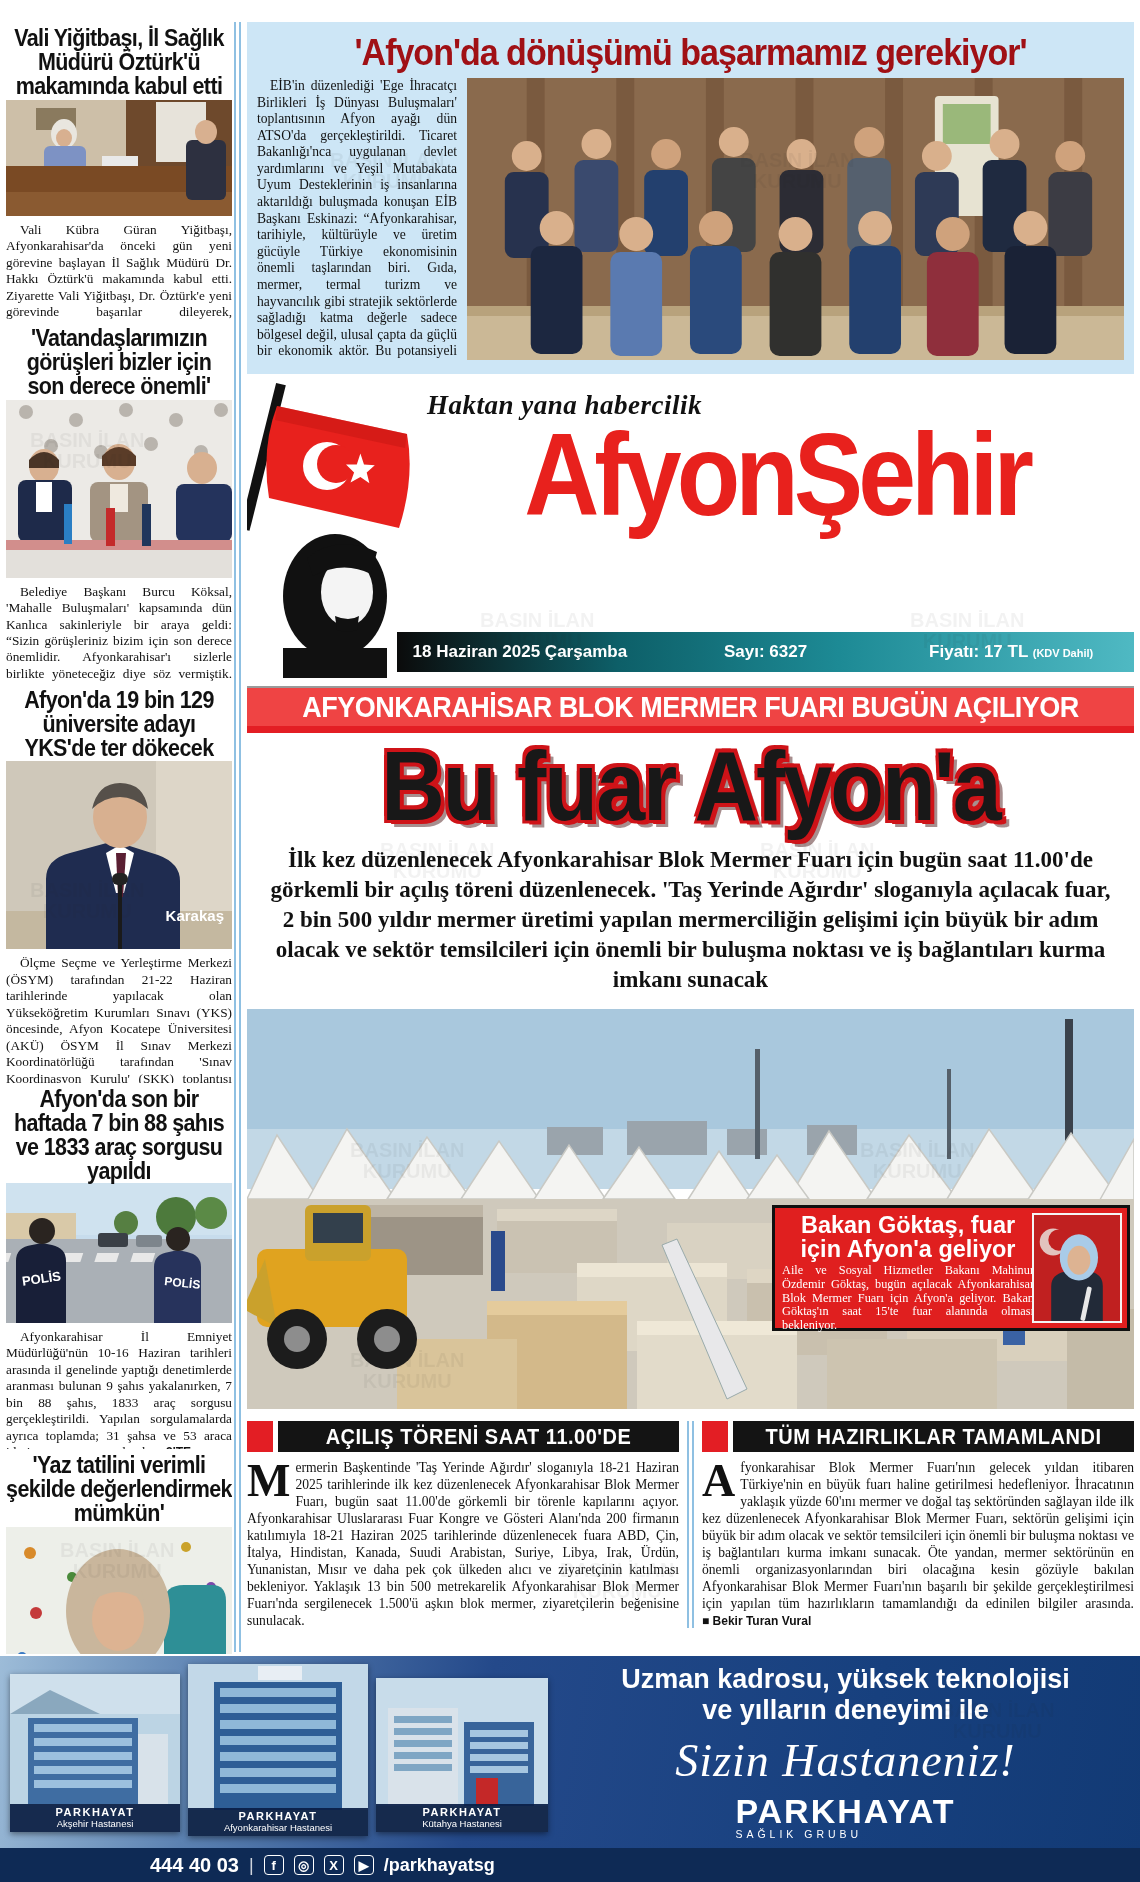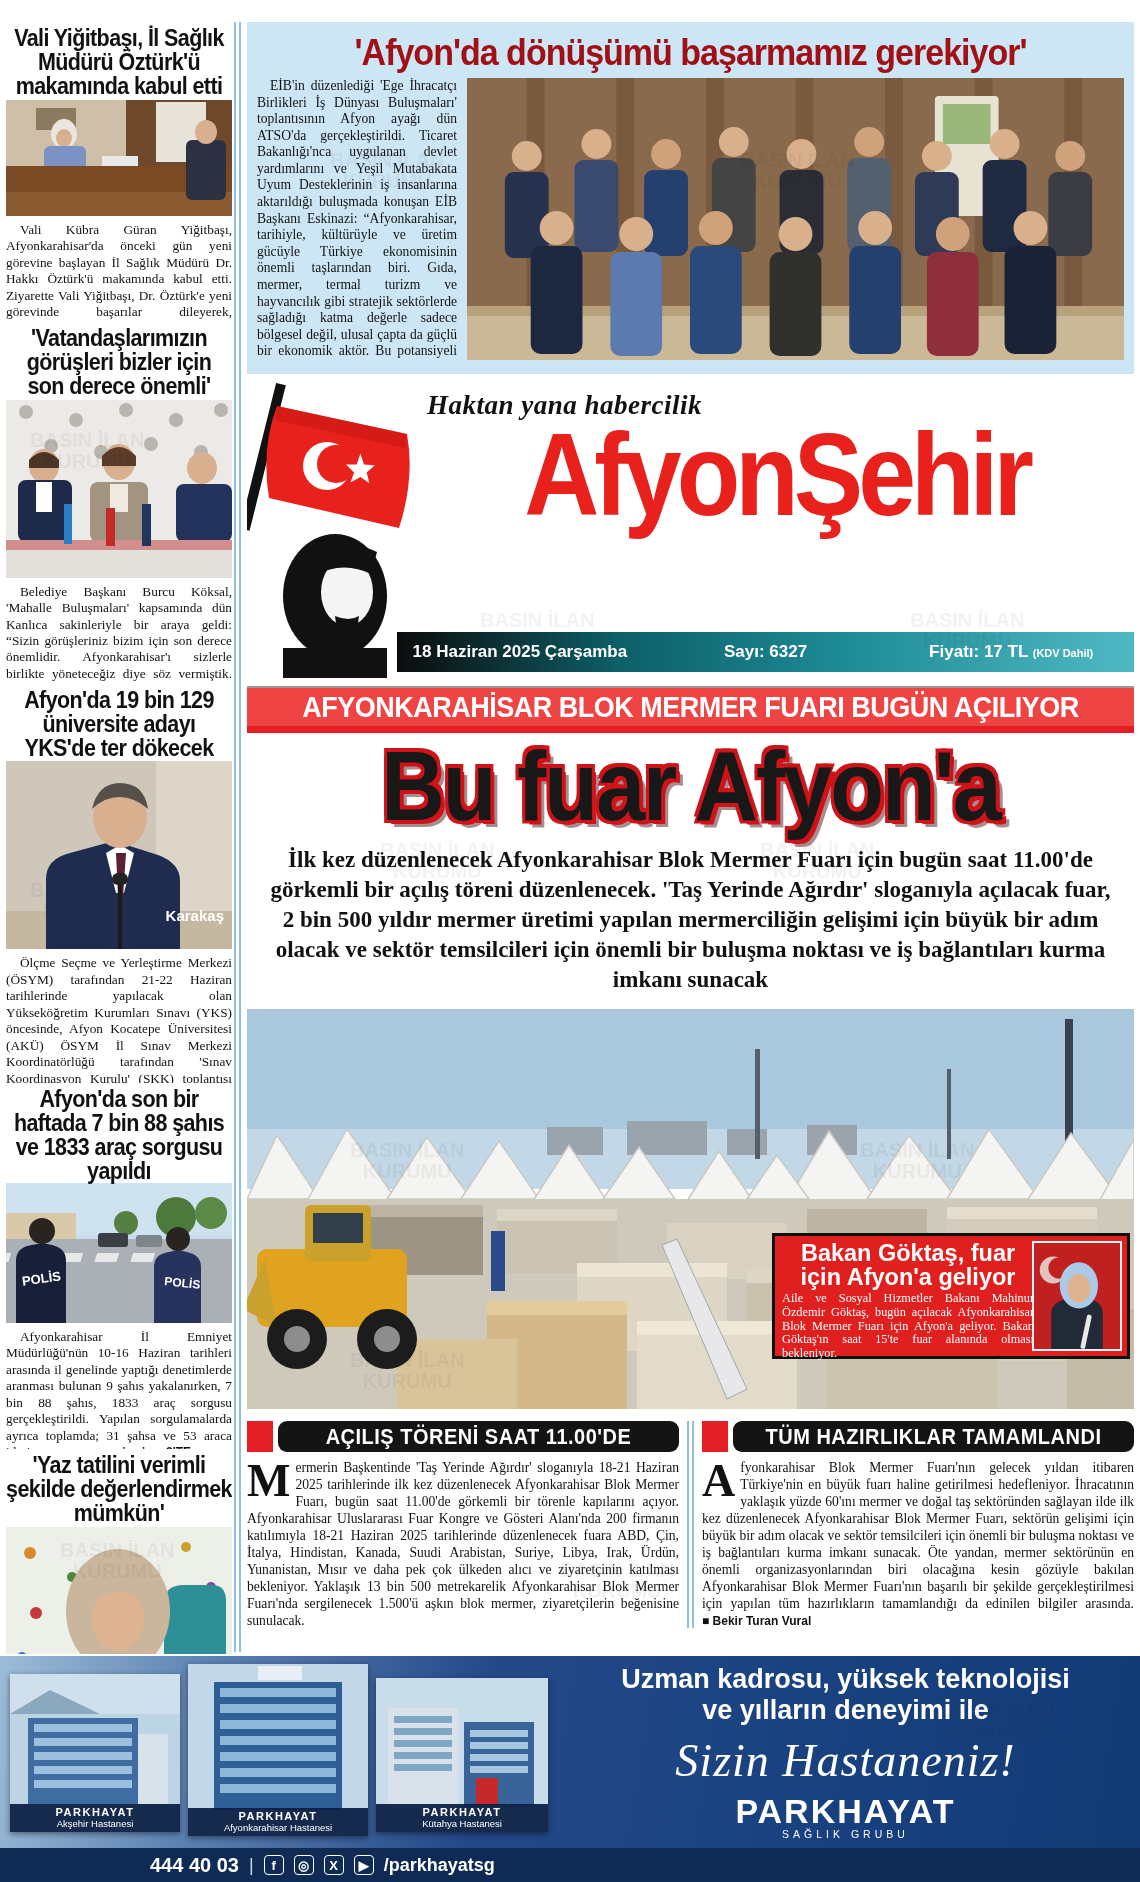--- a/index.html
+++ b/index.html
@@ -69,37 +69,37 @@
                transform:scaleY(1.12); margin-top:8px; }
   .redout { text-shadow:-3px -3px 0 #cf1318, 3px -3px 0 #cf1318, -3px 3px 0 #cf1318,
             4px 4px 0 #cf1318, 7px 7px 0 rgba(60,5,5,0.45); }
 
   
   #lede { margin:16px auto 0 auto; width:96%; font-family:"Liberation Serif", serif;
           font-weight:bold; font-size:23px; line-height:1.3; text-align:center; }
 
   
   #main-photo { position:relative; margin-top:14px; width:887px; height:400px; }
-  #inset-box { position:absolute; right:4px; top:224px; width:358px; height:126px;
+  #inset-box { position:absolute; right:4px; top:196px; width:358px; height:126px;
                background:#e01f1f; border:3px solid #101010; color:#fff; padding:5px 7px; }
   #inset-title { font-weight:bold; font-size:23.5px; line-height:0.98; text-align:center;
                  width:252px; transform:scaleY(1.05); transform-origin:top; }
   #inset-caption { font-family:"Liberation Serif", serif; font-size:12.3px; line-height:1.13;
                    width:252px; margin-top:5px; text-align:justify; }
   #inset-photo { position:absolute; right:5px; top:5px; width:90px; height:110px;
                  border:2px solid #f4f4f4; }
 
   
   #bottom-row { display:flex; margin-top:12px; }
   .bcol { flex:1; }
   .vsep2 { width:7px; border-left:2px solid #8fc0e2; border-right:2px solid #8fc0e2; margin:0 8px; }
   .bban-row { display:flex; align-items:stretch; height:31px; margin-bottom:8px; }
   .bstub { width:26px; background:#e31e24; margin-right:5px; }
   .bban { flex:1; background:#141414; color:#fff; display:flex; align-items:center;
-          justify-content:center; font-weight:bold; font-size:20px; letter-spacing:0.5px;border-radius:9px; }
+          justify-content:center; font-weight:bold; font-size:20px; letter-spacing:0.5px; }
   .bban span { transform:scaleY(1.1); }
   .bbody { font-family:"Liberation Serif", serif; font-size:13.6px; line-height:1.25;
            text-align:justify; height:168px; overflow:hidden; }
   .dropcap { float:left; font-weight:bold; font-size:46px; line-height:0.78; padding:3px 5px 0 0;
              font-family:"Liberation Serif", serif; }
 
   
   #ad { position:absolute; left:0; top:1656px; width:1140px; height:226px;
         background:linear-gradient(100deg,#9dbcd8 0%,#5c82b2 18%,#24498a 42%,#17407e 75%,#123a75 100%); }
   .hosp-card { position:absolute; background:#dfe9f2; box-shadow:0 2px 6px rgba(0,0,0,0.45); overflow:hidden; }
@@ -107,21 +107,21 @@
                 color:#fff; text-align:center; padding:2px 2px 3px 2px; }
   .hosp-label .hb { font-weight:bold; font-size:11px; letter-spacing:1.5px; display:block; }
   .hosp-label .hn { font-size:9.5px; display:block; }
   #ad-text { position:absolute; left:565px; right:14px; top:8px; bottom:42px; color:#fff;
              display:flex; flex-direction:column; align-items:center; justify-content:space-between; }
   #ad-h1 { font-weight:bold; font-size:27px; text-align:center; line-height:1.15; }
   #ad-script { font-family:"Liberation Serif", serif; font-style:italic; font-weight:normal;
                font-size:46px; letter-spacing:1px; }
   #ad-brand-wrap { text-align:center; }
   #ad-brand { font-weight:bold; font-size:34px; letter-spacing:2px; line-height:1; }
-  #ad-brand-sub { font-size:10.5px; letter-spacing:4px; text-align:center; display:block; }
+  #ad-brand-sub { font-size:10.5px; letter-spacing:4px; text-align:left; display:block; }
   #ad-bar { position:absolute; left:0; right:0; bottom:0; height:34px; background:#0e2a55;
             display:flex; align-items:center; color:#fff; padding-left:150px; gap:10px; }
   #ad-phone { font-weight:bold; font-size:20px; }
   .ad-sep { opacity:0.8; font-size:18px; }
   .soc { display:inline-flex; width:20px; height:20px; border:1.5px solid #fff; border-radius:4px;
          align-items:center; justify-content:center; font-weight:bold; font-size:13px; }
   #ad-handle { font-weight:bold; font-size:18px; }
 </style>
 </head>
 <body>

